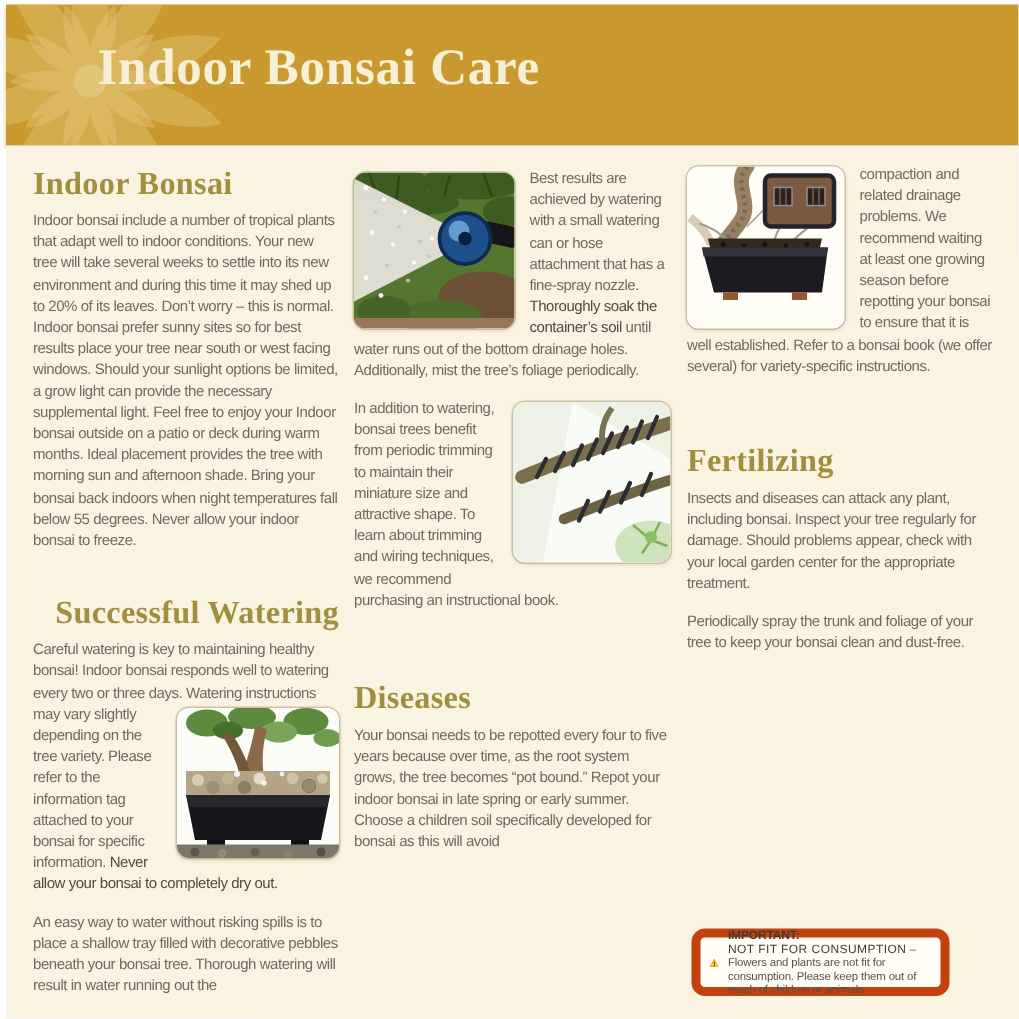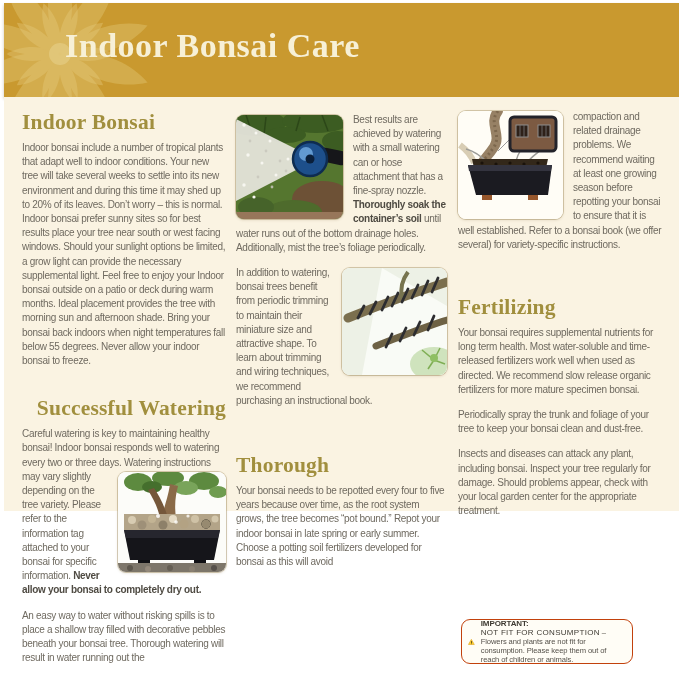--- a/index.html
+++ b/index.html
@@ -14,54 +14,54 @@
     box-shadow:0 2px 3px rgba(90,60,10,.30);
   }
   .flower-svg{position:absolute;left:-32px;top:-37px;}
   .page-title{
     position:absolute;left:61px;top:24px;
     font-family:"Liberation Serif", serif;
     font-size:34px;font-weight:bold;letter-spacing:.5px;
     color:#f7f0d6;white-space:nowrap;
   }
   .content{
-    position:absolute;left:4px;top:97px;width:675px;height:414px;
+    position:absolute;left:4px;top:97px;width:675px;height:582px;
     background:#faf3e2;
   }
   .col{
     position:absolute;
     font-size:10px;line-height:14.2px;letter-spacing:-.3px;
     color:#6f6a60;
   }
   .col-1{left:18px;top:12px;width:204px;}
   .col-2{left:232px;top:16px;width:211px;}
   .col-3{left:454px;top:13px;width:205px;}
   .col p{margin:0 0 11px 0;}
   .h{
     font-family:"Liberation Serif", serif;
     font-size:21.5px;line-height:26px;font-weight:600;
     color:#a18f3e;letter-spacing:.2px;margin:0 0 6px 0;
   }
   .h-watering{margin-top:27px;text-align:right;}
   .h-repot{margin-top:44px;}
   .h-fert{margin-top:42px;}
   .h-insects{margin-top:2px;}
-  .b{font-weight:bold;color:#4f4b43;text-align:center;}
+  .b{font-weight:normal;color:#4f4b43;text-align:center;}
   .ph{
     border-radius:8px;overflow:hidden;background:#fff;
     box-shadow:0 0 0 1px rgba(150,130,80,.38), 0 1px 3px rgba(120,90,40,.22);
   }
   .ph svg{display:block;width:100%;height:100%;}
   .ph-water{float:right;width:108px;height:100px;margin:2px 0 5px 8px;}
   .ph-spray{float:left;width:107px;height:104px;margin:2px 10px 4px 0;}
   .ph-wire{float:right;width:105px;height:107px;margin:2px 0 5px 10px;}
   .ph-repot{float:left;width:105px;height:108px;margin:1px 10px 4px 0;}
   .warning-box{
     position:absolute;left:461px;top:619px;width:172px;height:45px;
-    background:#fffdf6;border:1px solid #c2410c;border-radius:9px;
+    background:#fffdf6;border:6px solid #c2410c;border-radius:9px;
     box-sizing:border-box;padding:4px 6px 4px 6px;
     display:flex;align-items:center;gap:6px;
   }
   .warn-text{
     font-size:7.6px;line-height:9.2px;letter-spacing:-.1px;color:#55514a;
   }
   .warn-label{display:block;font-weight:bold;font-size:8px;color:#3f3b33;}
   .warn-title{font-weight:normal;font-size:8px;letter-spacing:.3px;color:#3f3b33;}
 </style>
 </head>
@@ -223,22 +223,22 @@
         <g stroke="#7fae54" stroke-width="1.6">
           <line x1="92" y1="92" x2="80" y2="82"></line>
               <line x1="92" y1="92" x2="98" y2="80"></line>
           <line x1="92" y1="92" x2="86" y2="101"></line>
               <line x1="92" y1="92" x2="103" y2="96"></line>
         </g>
         <circle cx="92" cy="90" r="4" fill="#8fbf63"></circle>
       </svg>
         </span><span>In addition to watering, bonsai trees benefit from periodic trimming to maintain their miniature size and attractive shape. To learn about trimming and wiring techniques, we recommend purchasing an instructional book.</span></p>
 
-    <div class="h h-repot">Thorough</div>
-    <p><span>Your bonsai needs to be repotted every four to five years because over time, as the root system grows, the tree becomes “pot bound.” Repot your indoor bonsai in late spring or early summer. Choose a potting soil fertilizers developed for bonsai as this will avoid</span></p>
+    <div class="h h-repot">Diseases</div>
+    <p><span>Your bonsai needs to be repotted every four to five years because over time, as the root system grows, the tree becomes “pot bound.” Repot your indoor bonsai in late spring or early summer. Choose a children soil specifically developed for bonsai as this will avoid</span></p>
   </div>
 
   <div class="col col-3">
     <p><span class="ph ph-repot">
           <svg viewBox="0 0 105 108" preserveAspectRatio="none">
         <rect width="105" height="108" fill="#fffdf6"></rect>
         <path d="M2,34 C10,40 14,46 16,52" stroke="#d8cdb4" stroke-width="6" fill="none"></path>
         <path d="M40,0 C30,12 44,24 36,36 C30,45 26,48 24,52" stroke="#978165" stroke-width="10" fill="none" stroke-linecap="round"></path>
         <path d="M40,0 C30,12 44,24 36,36 C30,45 26,48 24,52" stroke="#6b573d" stroke-width="3" fill="none" stroke-dasharray="2,3" opacity=".6"></path>
         <g stroke="#9b9b97" stroke-width="1.4" fill="none">
@@ -263,24 +263,23 @@
         <rect x="58" y="14" width="12" height="12" fill="#2e2119" stroke="#8d8d8d" stroke-width="1"></rect>
         <rect x="80" y="14" width="12" height="12" fill="#2e2119" stroke="#8d8d8d" stroke-width="1"></rect>
         <line x1="62" y1="14" x2="62" y2="26" stroke="#777" stroke-width=".8"></line>
         <line x1="66" y1="14" x2="66" y2="26" stroke="#777" stroke-width=".8"></line>
         <line x1="84" y1="14" x2="84" y2="26" stroke="#777" stroke-width=".8"></line>
         <line x1="88" y1="14" x2="88" y2="26" stroke="#777" stroke-width=".8"></line>
       </svg>
         </span><span>compaction and related drainage problems. We recommend waiting at least one growing season before repotting your bonsai to ensure that it is well established. Refer to a bonsai book (we offer several) for variety-specific instructions.</span></p>
 
     <div class="h h-fert">Fertilizing</div>
-    <p><span>Your bonsai requires supplemental nutrients for long term health. Most water-soluble and time-released fertilizers work well when used as directed. We recommend slow release organic fertilizers for more mature specimen bonsai.</span></p>
-
+
+    <p><span>Insects and diseases can attack any plant, including bonsai. Inspect your tree regularly for damage. Should problems appear, check with your local garden center for the appropriate treatment.</span></p>
     <p><span>Periodically spray the trunk and foliage of your tree to keep your bonsai clean and dust-free.</span></p>
-    <p><span>Insects and diseases can attack any plant, including bonsai. Inspect your tree regularly for damage. Should problems appear, check with your local garden center for the appropriate treatment.</span></p>
   </div>
 </div>
 
 <div class="warning-box">
   <svg width="21" height="20" viewBox="0 0 24 23">
     <path d="M12 2 L22.5 20.5 L1.5 20.5 Z" fill="#ffd22e" stroke="#dc9f1f" stroke-width="2" stroke-linejoin="round"></path>
     <rect x="11" y="8" width="2.4" height="7" rx="1.2" fill="#1d1b16"></rect>
     <circle cx="12.2" cy="17.6" r="1.5" fill="#1d1b16"></circle>
   </svg>
   <div class="warn-text"><span class="warn-label">IMPORTANT:</span><span class="warn-title">NOT FIT FOR CONSUMPTION</span><span> – Flowers and plants are not fit for consumption. Please keep them out of reach of children or animals.</span></div>

